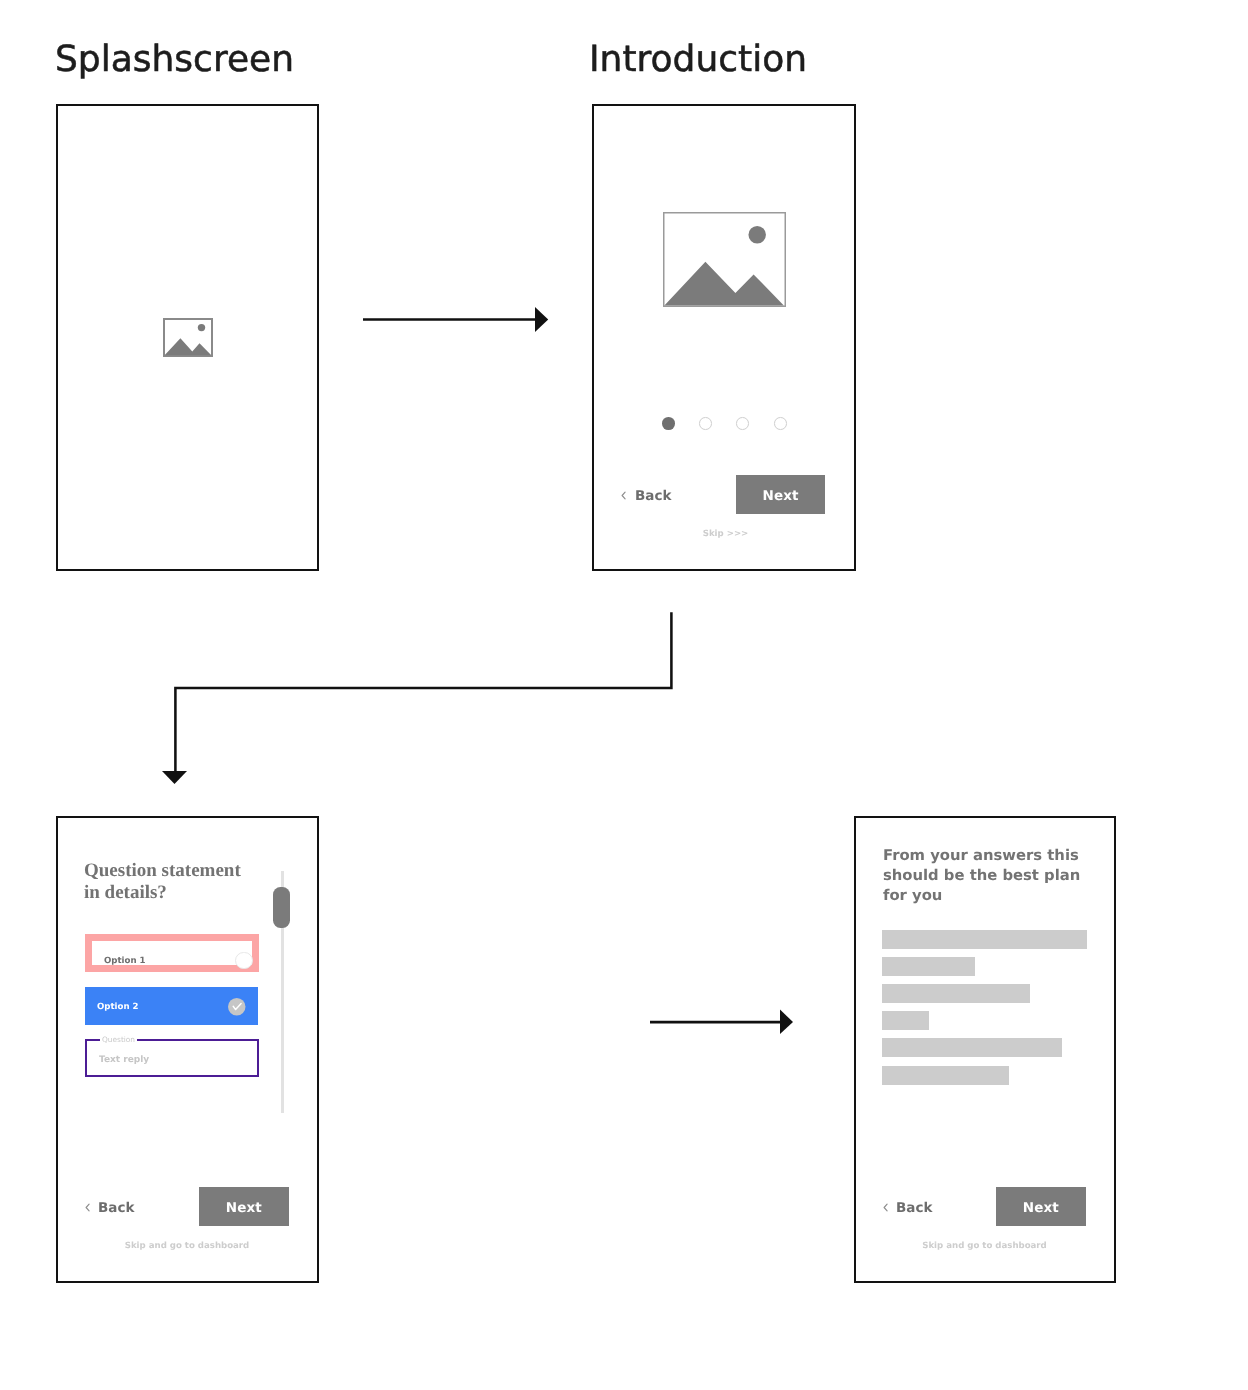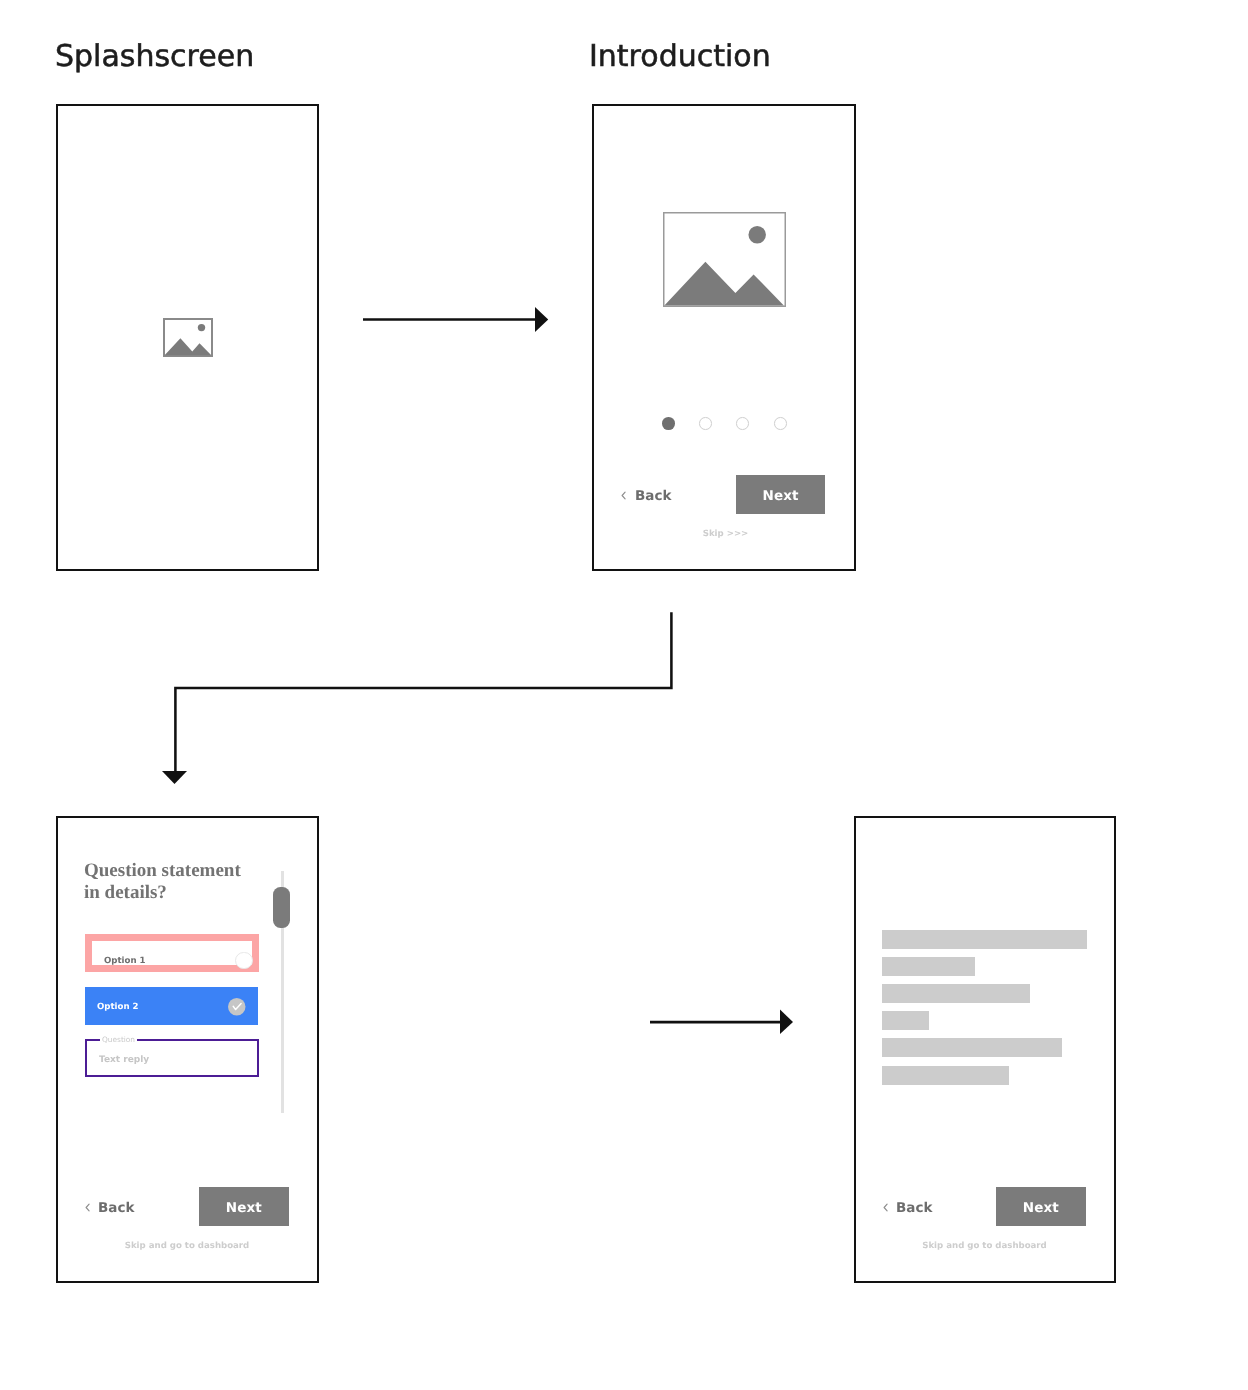--- a/index.html
+++ b/index.html
@@ -10,21 +10,21 @@
     font-family:"DejaVu Sans", sans-serif;
     -webkit-font-smoothing:antialiased;
     text-rendering:geometricPrecision;
   }
   .stage{position:absolute;left:0;top:0;width:1248px;height:1390px;transform:translateZ(0);filter:opacity(1);}
   .abs{position:absolute;}
 
   
   .sect-title{
     font-family:"DejaVu Sans", sans-serif;
-    font-weight:400;font-size:30px;color:#1d1d1d;
+    font-weight:400;font-size:36px;color:#1d1d1d;
     -webkit-text-stroke:0.55px #1d1d1d;
     white-space:nowrap;
   }
 
   
   .phone{
     position:absolute;background:#fff;border:2.2px solid #121212;box-sizing:border-box;
   }
 
   
@@ -173,20 +173,23 @@
     </div>
     <div class="btn-next" style="left:141px;top:369px;width:89.5px;height:38.5px;font-size:13.5px;">
       <span>Next</span>
     </div>
     <div class="skip" style="left:0px;top:423px;width:258px;font-size:8.6px;">Skip and go to dashboard</div>
   </div>
 
 
   <div class="phone" style="left:854px;top:816px;width:261.8px;height:466.8px;">
 
+    <div class="q-title" style="left:27px;top:28px;width:215px;font-size:14.8px;line-height:19.8px;white-space:pre-line;">From your answers this
+should be the best plan
+for you</div>
 
     <div style="position:absolute;left:0;top:0;">
       <span class="pbar" style="left:26px;top:112px;width:205px;height:19px;"></span>
       <span class="pbar" style="left:26px;top:139px;width:93px;height:19px;"></span>
       <span class="pbar" style="left:26px;top:166px;width:148px;height:19px;"></span>
       <span class="pbar" style="left:26px;top:193px;width:47px;height:19px;"></span>
       <span class="pbar" style="left:26px;top:220px;width:180px;height:19px;"></span>
       <span class="pbar" style="left:26px;top:248px;width:127px;height:19px;"></span>
     </div>
 

